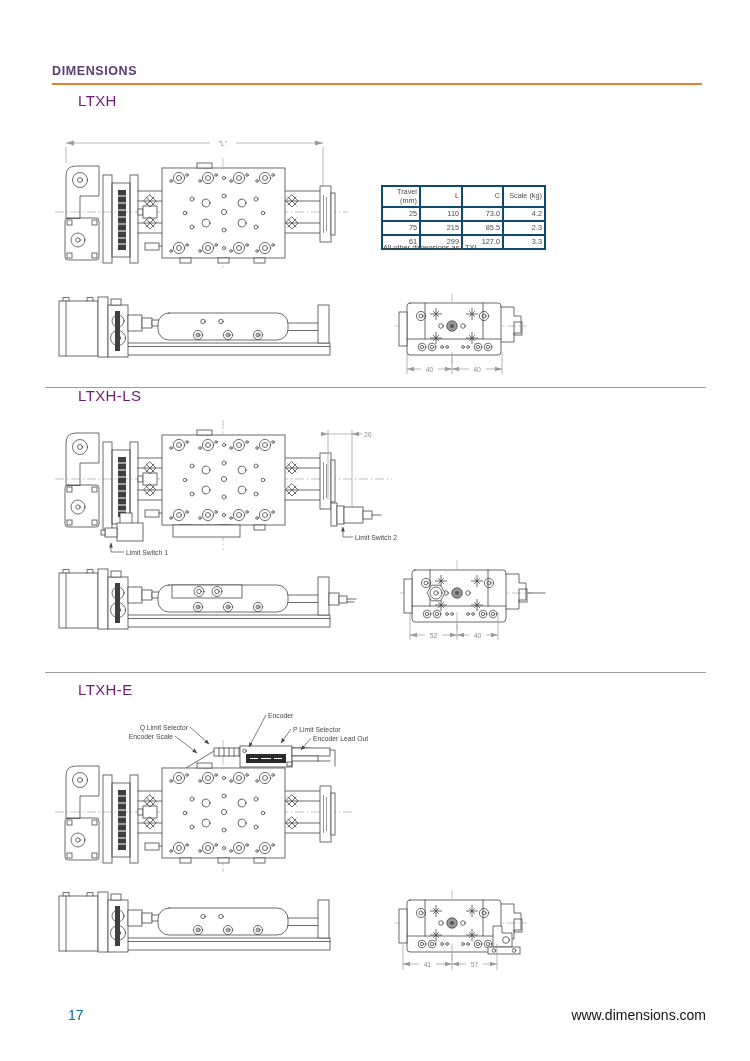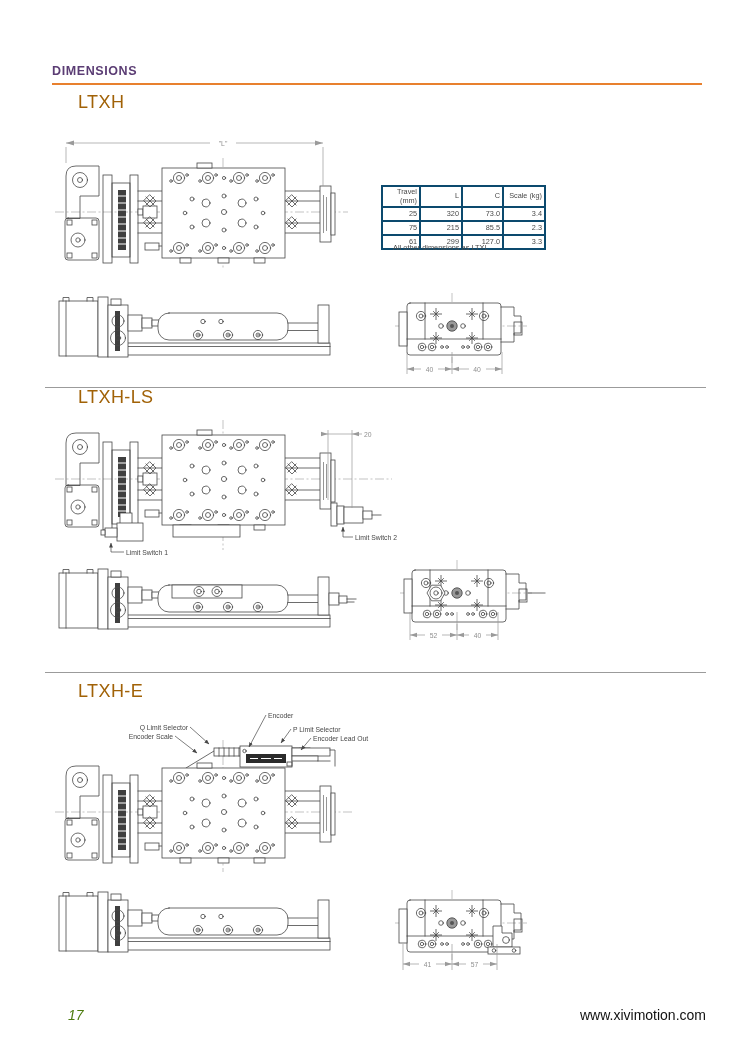--- a/index.html
+++ b/index.html
@@ -8,21 +8,21 @@
     font-family:"Liberation Sans",sans-serif;overflow:hidden;
   }
   .doc-header{
     position:absolute;left:52px;top:64px;font-size:12.5px;font-weight:bold;
     letter-spacing:.6px;color:#5b3d74;
   }
   .header-rule{
     position:absolute;left:52px;top:83px;width:650px;height:2px;background:#e8802e;
   }
   .sec-title{
-    position:absolute;left:78px;font-size:18px;color:#a16207;letter-spacing:.4px;
+    position:absolute;left:78px;font-size:15px;color:#701a75;letter-spacing:.4px;
   }
   #title-ltxh{top:92px}
   #title-ltxh-ls{top:387px}
   #title-ltxh-e{top:681px}
   .divider{
     position:absolute;left:45px;width:661px;height:1px;background:#9b9b9b;
   }
   #divider-1{top:387px}
   #divider-2{top:672px}
   .sec-svg{position:absolute;left:0;}
@@ -43,24 +43,24 @@
     font-size:7.3px;color:#4a4a4a;table-layout:fixed;
   }
   .spec-table th,.spec-table td{
     border:2px solid #0c4a6e;text-align:right;padding:1px 2px;font-weight:400;
     line-height:1.15;
   }
   .spec-table th{height:17px;vertical-align:middle}
   .spec-table td{height:10px}
   .c1{width:32px}.c2{width:36px}.c3{width:35px}.c4{width:36px}
   .table-note{
-    position:absolute;left:383px;top:243px;font-size:7.4px;color:#4a4a4a;margin-left:10px;
+    position:absolute;left:383px;top:243px;font-size:7.4px;color:#4a4a4a;
   }
   .footer-page{
-    position:absolute;left:68px;top:1007px;font-size:14px;color:#4d7c0f;font-style:italic;
+    position:absolute;left:68px;top:1007px;font-size:14px;color:#0369a1;
   }
   .footer-site{
     position:absolute;right:44px;top:1007px;font-size:14px;color:#111;
   }
 </style>
 </head>
 <body>
 
 <div class="page">
 
@@ -265,23 +265,23 @@
       <tr>
         <th class="c1">Travel (mm)</th>
         <th class="c2">L</th>
         <th class="c3">C</th>
         <th class="c4">Scale (kg)</th>
       </tr>
     </thead>
     <tbody>
       <tr>
         <td>25</td>
-        <td>320</td>
+        <td>110</td>
         <td>73.0</td>
-        <td>3.4</td>
+        <td>4.2</td>
       </tr>
       <tr>
         <td>75</td>
         <td>215</td>
         <td>85.5</td>
         <td>2.3</td>
       </tr>
       <tr>
         <td>61</td>
         <td>299</td>
@@ -399,15 +399,15 @@
       <path class="dim" d="M403,944 V970 M452,944 V970 M497,944 V970 M403,964 H497"></path>
       <rect x="419" y="959" width="17" height="9" fill="#fff"></rect>
       <rect x="466" y="959" width="17" height="9" fill="#fff"></rect>
       <path fill="#9a9a9a" d="M403,964 l7,-2.2 v4.4 z M452,964 l-7,-2.2 v4.4 z M452,964 l7,-2.2 v4.4 z M497,964 l-7,-2.2 v4.4 z"></path>
       <text class="dimtxt" x="427.5" y="966.8" text-anchor="middle">41</text>
       <text class="dimtxt" x="474.5" y="966.8" text-anchor="middle">57</text>
     </g>
   </svg>
 
   <div class="footer-page">17</div>
-  <div class="footer-site">www.xivimotion.com</div>
+  <div class="footer-site">www.dimensions.com</div>
 
 </div>
 
 </body></html>

